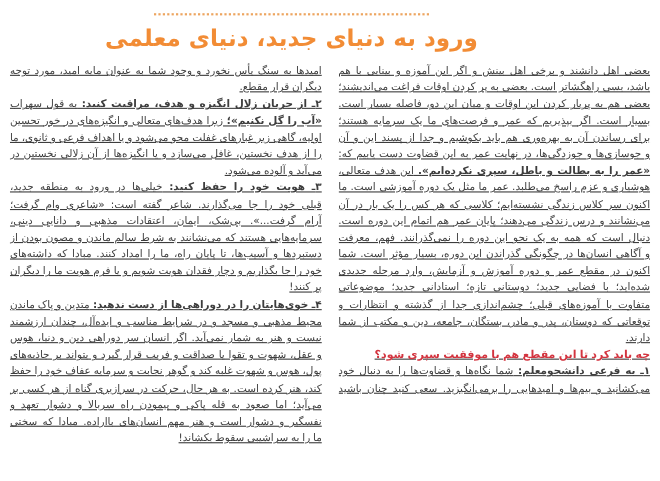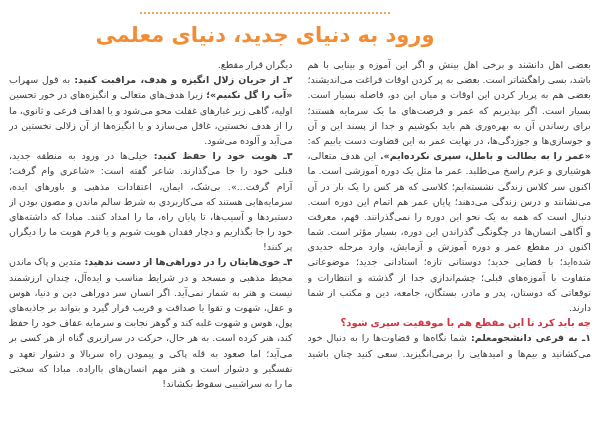--- a/index.html
+++ b/index.html
@@ -2,21 +2,21 @@
 <html lang="fa" dir="rtl" style="--bg: #ffffff; --text: #3d3d3d; --subhead: #d3343f; --accent: #f28c35; --divider: #eda55f;"><head>
 <meta charset="utf-8">
 <style>
   html,body{margin:0;padding:0;}
   body{
     width:600px;height:437px;overflow:hidden;
     background:var(--bg,#fff);
     font-family:"DejaVu Sans",sans-serif;
     color:var(--text,#3d3d3d);
   }
-  .page{width:600px;height:350px;position:relative;}
+  .page{width:600px;height:350px;position:relative;text-decoration:underline;}
   header{padding-top:12px;text-align:center;}
   .head-inner{display:inline-block;transform:translateX(-35px);text-align:center;}
   .dotline{
     width:250px;margin:0 auto 8px auto;
     border-top:2px dotted var(--divider,#eda55f);
     height:0;
   }
   h1.title{
     margin:6px 0 0 0;
     font-size:21px;line-height:26px;font-weight:bold;
@@ -71,30 +71,31 @@
         <div class="line"><span>اکنون در مقطع عمر و دوره آموزش و آزمایش، وارد مرحله جدیدی</span></div>
         <div class="line"><span>شده‌اید؛ با فضایی جدید؛ دوستانی تازه؛ استادانی جدید؛ موضوعاتی</span></div>
         <div class="line"><span>متفاوت با آموزه‌های قبلی؛ چشم‌اندازی جدا از گذشته و انتظارات و</span></div>
         <div class="line"><span>توقعاتی که دوستان، پدر و مادر، بستگان، جامعه، دین و مکتب از شما</span></div>
         <div class="line last"><span>دارند.</span></div>
         <div class="line last heading"><span>چه باید کرد تا این مقطع هم با موفقیت سپری شود؟</span></div>
         <div class="line"><span class="bold">۱ـ به فرعی دانشجومعلم: </span><span>شما نگاه‌ها و قضاوت‌ها را به دنبال خود</span></div>
         <div class="line"><span>می‌کشانید و بیم‌ها و امیدهایی را برمی‌انگیزید. سعی کنید چنان باشید</span></div>
       </section>
     <section>
+        <div class="line"><span>امیدها به سنگ یأس نخورد و وجود شما به عنوان مایه امید، مورد توجه</span></div>
         <div class="line last"><span>دیگران قرار مقطع.</span></div>
         <div class="line"><span class="bold">۲ـ از جریان زلال انگیزه و هدف، مراقبت کنید: </span><span>به قول سهراب سپهری،</span></div>
         <div class="line"><span class="bold">«آب را گل نکنیم»؛ </span><span>زیرا هدف‌های متعالی و انگیزه‌های در خور تحسین</span></div>
         <div class="line"><span>اولیه، گاهی زیر غبارهای غفلت محو می‌شود و یا اهداف فرعی و ثانوی، ما</span></div>
         <div class="line"><span>را از هدف نخستین، غافل می‌سازد و یا انگیزه‌ها از آن زلالی نخستین در</span></div>
         <div class="line last"><span>می‌آید و آلوده می‌شود.</span></div>
         <div class="line"><span class="bold">۳ـ هویت خود را حفظ کنید: </span><span>خیلی‌ها در ورود به منطقه جدید، داشته‌های</span></div>
         <div class="line"><span>قبلی خود را جا می‌گذارند. شاعر گفته است: «شاعری وام گرفت؛ شعرش</span></div>
-        <div class="line"><span>آرام گرفت...». بی‌شک، ایمان، اعتقادات مذهبی و باورهای ایده،</span></div>
-        <div class="line"><span>سرمایه‌هایی هستند که می‌کاربردی به شرط سالم ماندن و مصون بودن از</span></div>
+        <div class="line"><span>آرام گرفت...». بی‌شک، ایمان، اعتقادات مذهبی و دانایی دینی،</span></div>
+        <div class="line"><span>سرمایه‌هایی هستند که می‌نشانند به شرط سالم ماندن و مصون بودن از</span></div>
         <div class="line"><span>دستبردها و آسیب‌ها، تا پایان راه، ما را امداد کنند. مبادا که داشته‌های</span></div>
         <div class="line"><span>خود را جا بگذاریم و دچار فقدان هویت شویم و یا فرم هویت ما را دیگران</span></div>
         <div class="line last"><span>پر کنند!</span></div>
         <div class="line"><span class="bold">۴ـ خوی‌هایتان را در دوراهی‌ها از دست ندهید: </span><span>متدین و پاک ماندن در</span></div>
         <div class="line"><span>محیط مذهبی و مسجد و در شرایط مناسب و ایده‌آل، چندان ارزشمند</span></div>
         <div class="line"><span>نیست و هنر به شمار نمی‌آید. اگر انسان سر دوراهی دین و دنیا، هوس</span></div>
         <div class="line"><span>و عقل، شهوت و تقوا یا صداقت و فریب قرار گیرد و بتواند بر جاذبه‌های</span></div>
         <div class="line"><span>پول، هوس و شهوت غلبه کند و گوهر نجابت و سرمایه عفاف خود را حفظ</span></div>
         <div class="line"><span>کند، هنر کرده است. به هر حال، حرکت در سرازیری گناه از هر کسی بر</span></div>
         <div class="line"><span>می‌آید؛ اما صعود به قله پاکی و پیمودن راه سربالا و دشوار تعهد و مسلمانی،</span></div>

